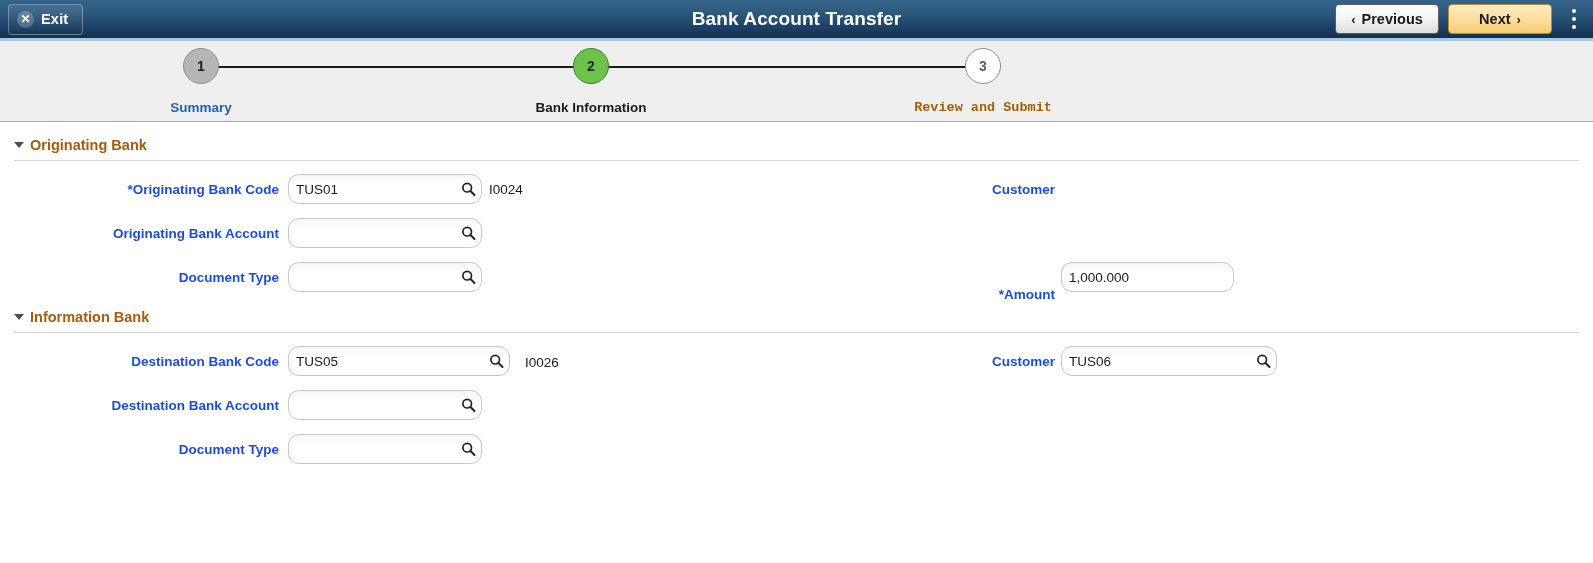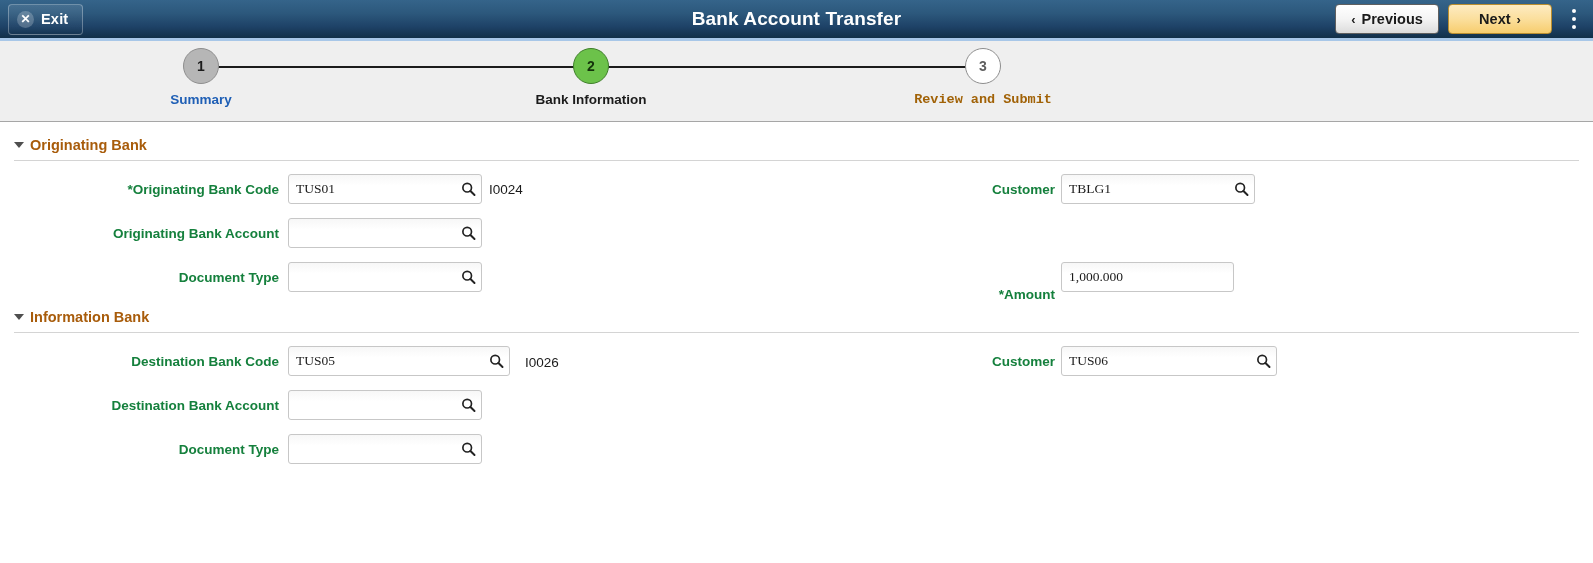--- a/index.html
+++ b/index.html
@@ -147,21 +147,21 @@
     background: #6cc24a;
     border: 1px solid #3f7f2b;
     color: #14320b;
   }
   .step-circle.todo {
     background: #ffffff;
     border: 1px solid #8e8e8e;
     color: #5e5e5e;
   }
   .step-label {
-    margin-top: 9px;
+    margin-top: 17px;
     font-size: 13.5px;
     line-height: 1;
   }
   .step-label.done { color: #1f5fb5; font-weight: bold; cursor: pointer; }
   .step-label.current { color: #1b1b1b; font-weight: bold; }
   .step-label.todo { color: #a16207; font-weight: bold; font-family: Liberation Mono, monospace; }
 
   
   .content { position: relative; background: #ffffff; height: 440px; }
 
@@ -189,32 +189,32 @@
 
   .field-row { position: absolute; height: 30px; }
   .field-label {
     position: absolute;
     right: 0;
     top: 50%;
     transform: translateY(-50%);
     white-space: nowrap;
     font-size: 13.5px;
     font-weight: bold;
-    color: #15803d;
+    color: #1d4ed8;
   }
   .input-wrap {
     position: absolute;
     height: 30px;
   }
   .txt {
     width: 100%; height: 30px;
     border: 1px solid #c7c7c7;
-    border-radius: 3px;
+    border-radius: 11px;
     background: linear-gradient(to bottom, #f7f7f7 0%, #ffffff 38%, #ffffff 100%);
-    font-family: Liberation Serif, serif;
+    font-family: Liberation Sans, sans-serif;
     font-size: 13.5px;
     color: #1b1b1b;
     padding: 0 26px 0 7px;
     outline: none;
   }
   .txt.no-icon { padding-right: 8px; }
   .lookup {
     position: absolute;
     right: 6px; top: 50%;
     transform: translateY(-50%);
@@ -295,27 +295,20 @@
     <svg class="lookup" viewBox="0 0 16 16">
       <circle cx="6.6" cy="6.6" r="4.6" fill="none" stroke="#222" stroke-width="1.8"></circle>
       <line x1="10.1" y1="10.1" x2="14.4" y2="14.4" stroke="#222" stroke-width="2.1" stroke-linecap="round"></line>
     </svg>
   </div>
   <div class="side-text" style="top:67px; left:489px;">I0024</div>
 
   <div class="field-row" style="top:52px; left:790px; width:265px;">
     <span class="field-label">Customer</span>
   </div>
-  <div class="input-wrap" style="top:52px; left:1061px; width:194px;">
-    <input class="txt" type="text" value="TBLG1" style="">
-    <svg class="lookup" viewBox="0 0 16 16">
-      <circle cx="6.6" cy="6.6" r="4.6" fill="none" stroke="#222" stroke-width="1.8"></circle>
-      <line x1="10.1" y1="10.1" x2="14.4" y2="14.4" stroke="#222" stroke-width="2.1" stroke-linecap="round"></line>
-    </svg>
-  </div>
 
   <div class="field-row" style="top:96px; left:14px; width:265px;">
     <span class="field-label">Originating Bank Account</span>
   </div>
   <div class="input-wrap" style="top:96px; left:288px; width:194px;">
     <input class="txt" type="text" value="" style="">
     <svg class="lookup" viewBox="0 0 16 16">
       <circle cx="6.6" cy="6.6" r="4.6" fill="none" stroke="#222" stroke-width="1.8"></circle>
       <line x1="10.1" y1="10.1" x2="14.4" y2="14.4" stroke="#222" stroke-width="2.1" stroke-linecap="round"></line>
     </svg>

